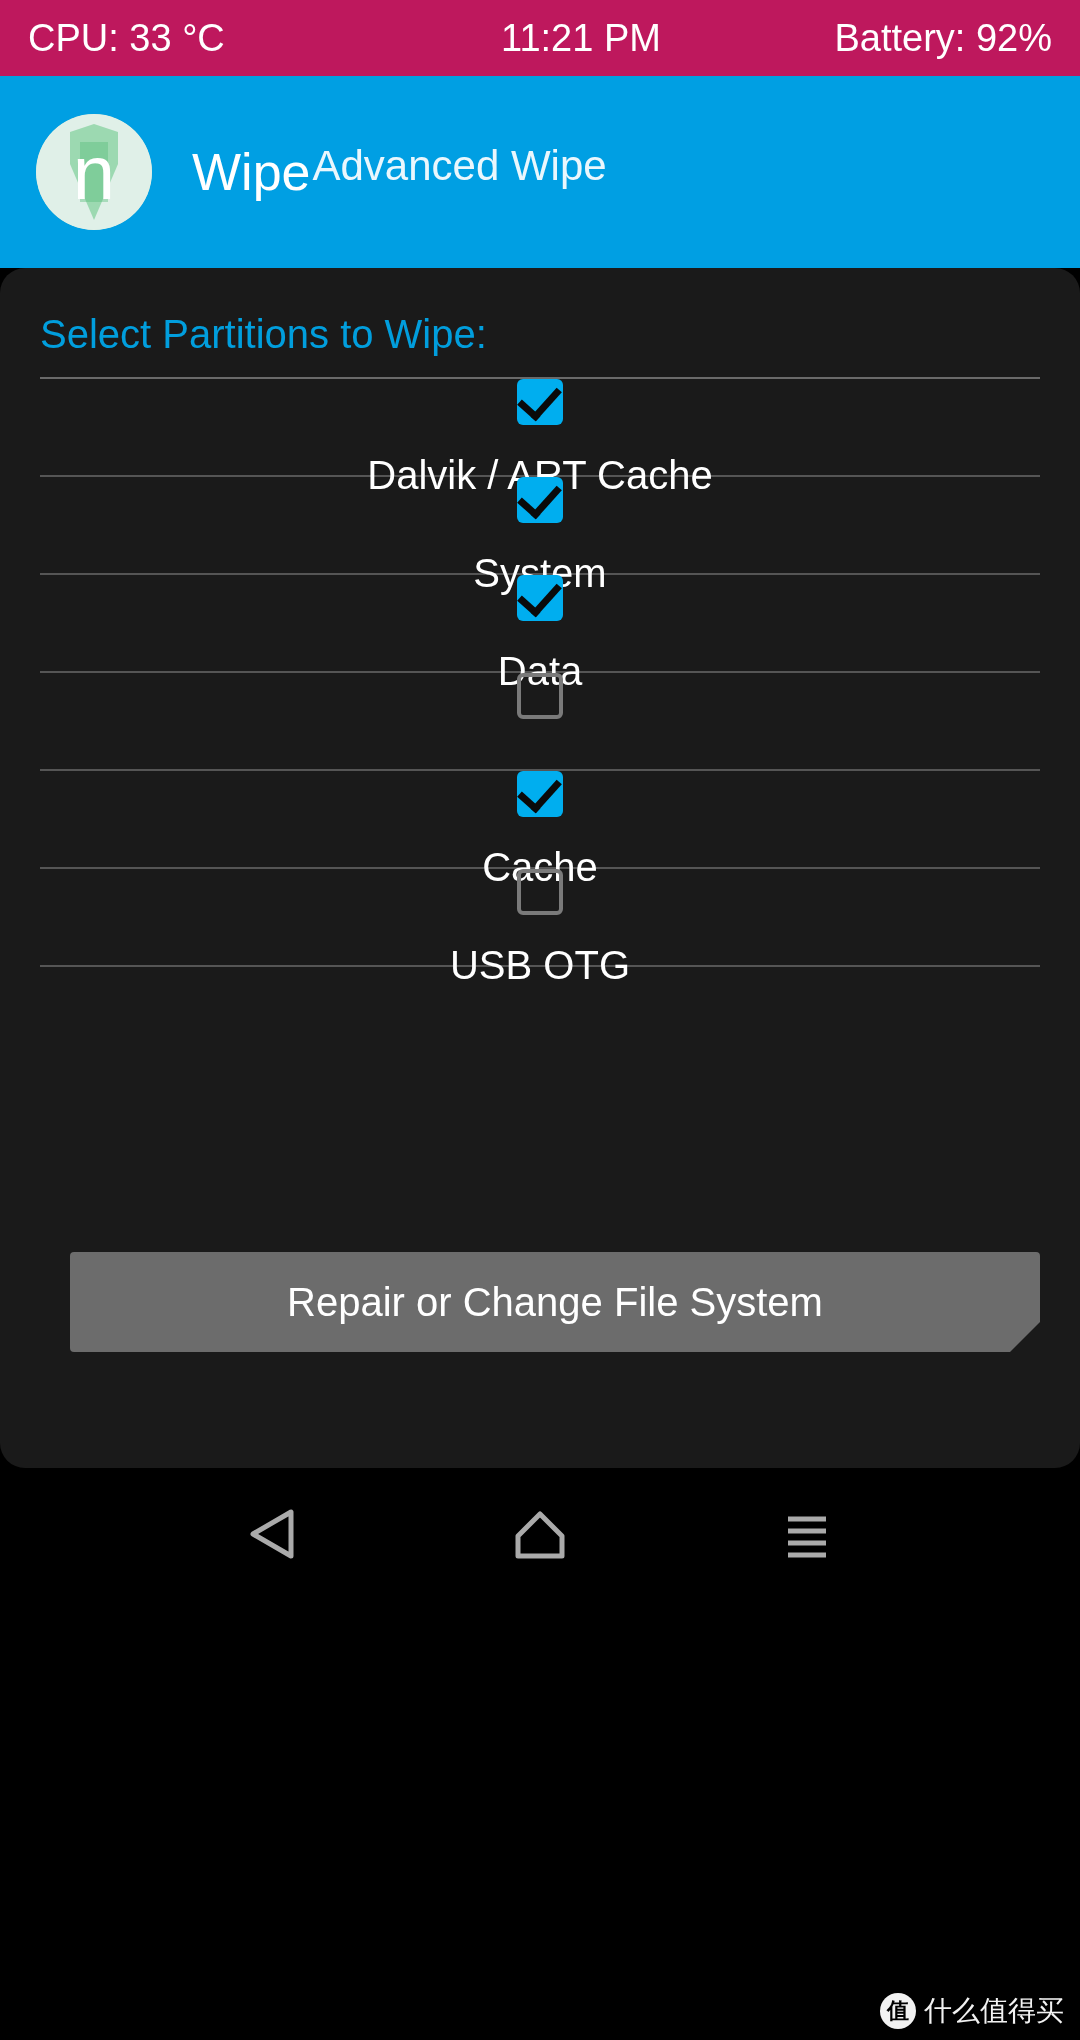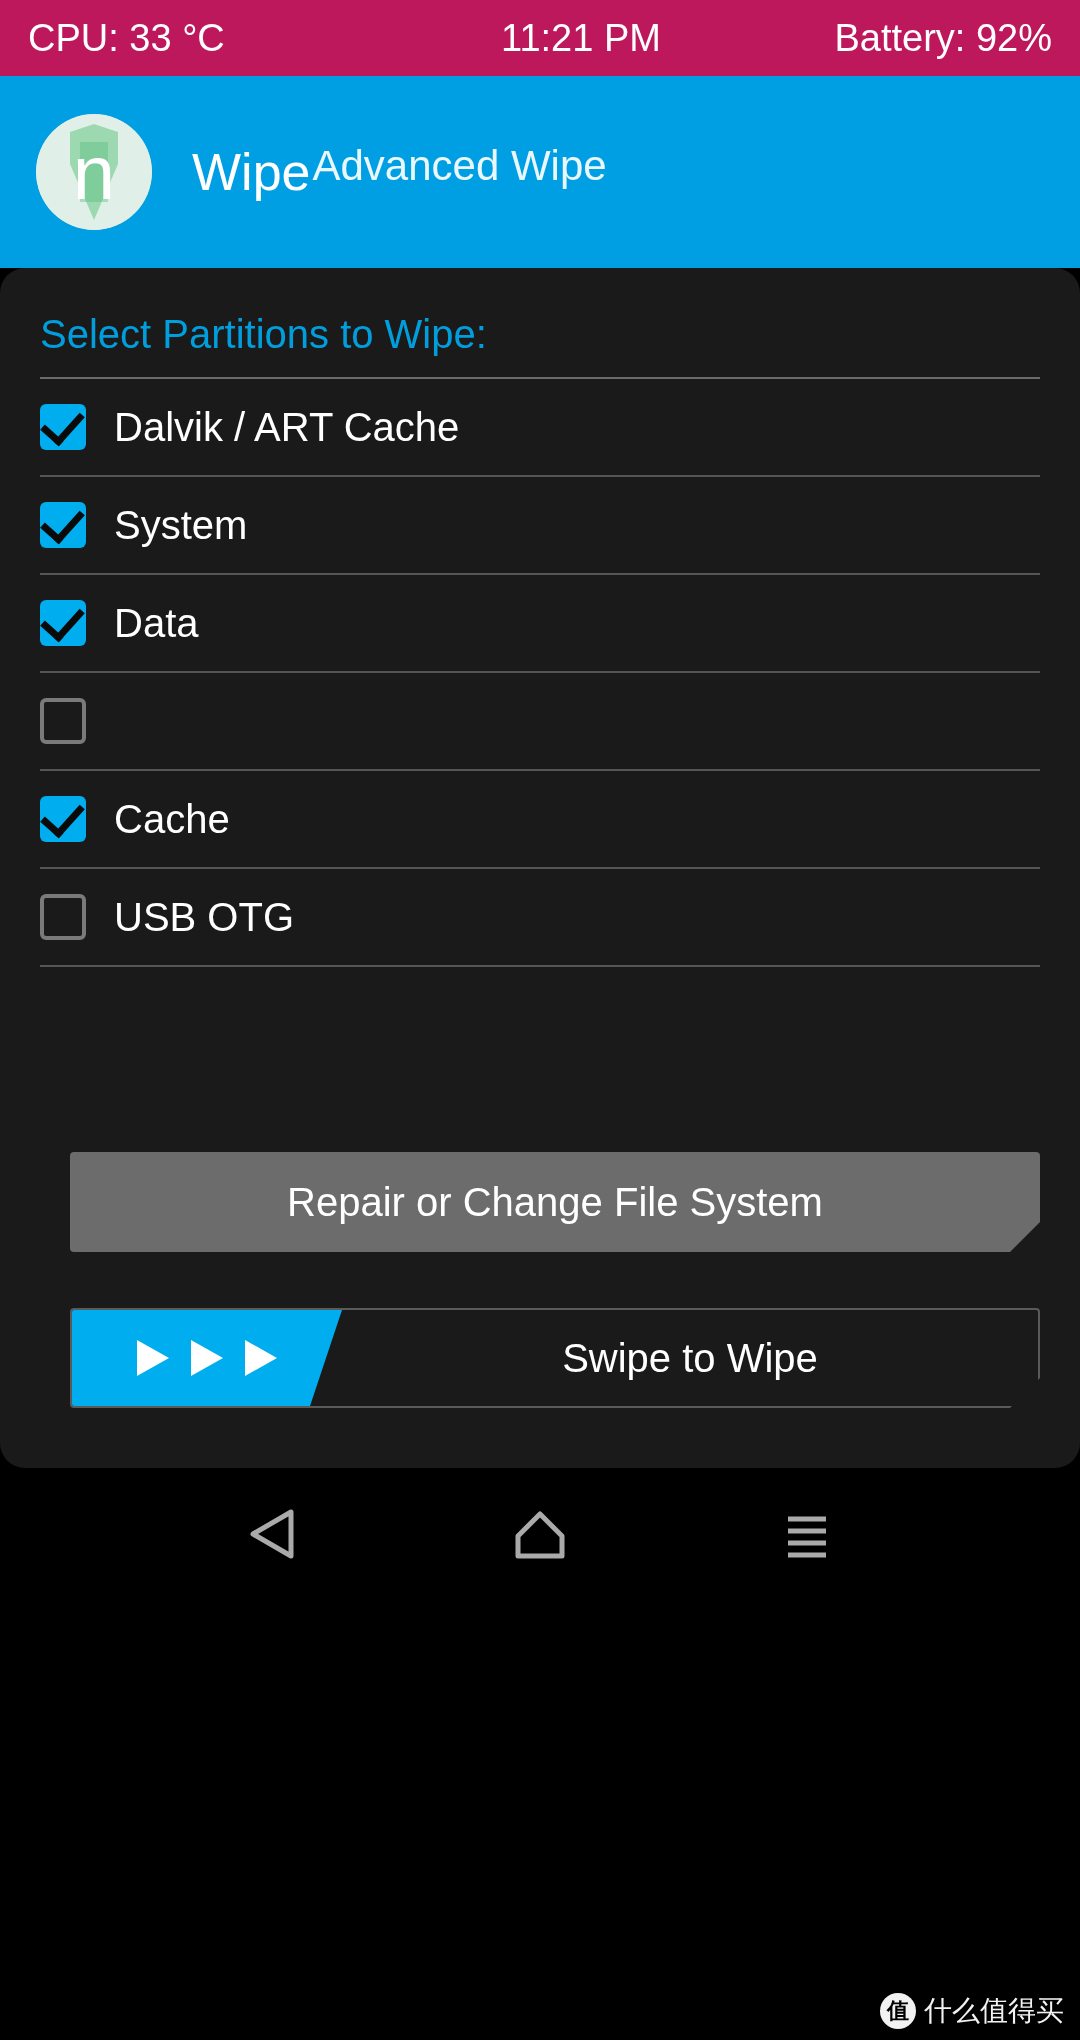--- a/index.html
+++ b/index.html
@@ -50,20 +50,21 @@
     padding-bottom: 20px;
     border-bottom: 2px solid #6a6a6a;
   }
   .partition-list { }
   .partition-item {
     display: flex;
     align-items: center;
     gap: 28px;
     height: 98px;
     border-bottom: 2px solid #555555;
+    flex-direction: column;
   }
   .checkbox {
     width: 46px; height: 46px; border-radius: 6px; position: relative;
     flex-shrink: 0;
   }
   .checkbox.checked { background: #00aeef; }
   .checkbox.unchecked { background: transparent; border: 4px solid #7a7a7a; }
   .checkbox.checked::after {
     content: ""; position: absolute;
     left: 10px; top: 0px; width: 18px; height: 32px;
@@ -187,34 +188,20 @@
       <div class="partition-item">
         <div class="checkbox unchecked"></div>
         <span class="partition-label">USB OTG</span>
       </div>
     </div>
 
   <div class="button-area">
     <div class="repair-btn">
       <span>Repair or Change File System</span>
     </div>
-    <div class="swipe-container">
-      <div class="swipe-handle">
-        <svg class="tri" viewBox="0 0 48 48">
-            <polygon points="8,6 40,24 8,42" fill="#ffffff"></polygon>
-          </svg>
-        <svg class="tri" viewBox="0 0 48 48">
-            <polygon points="8,6 40,24 8,42" fill="#ffffff"></polygon>
-          </svg>
-        <svg class="tri" viewBox="0 0 48 48">
-            <polygon points="8,6 40,24 8,42" fill="#ffffff"></polygon>
-          </svg>
-      </div>
-      <div class="swipe-text">Swipe to Wipe</div>
-    </div>
   </div>
 </div>
 
 <div class="nav-bar">
   <div class="nav-icon">
     <svg width="56" height="56" viewBox="0 0 56 56">
       <polygon points="46,6 46,50 8,28" fill="none" stroke="#aaaaaa" stroke-width="5" stroke-linejoin="round"></polygon>
     </svg>
   </div>
   <div class="nav-icon">

